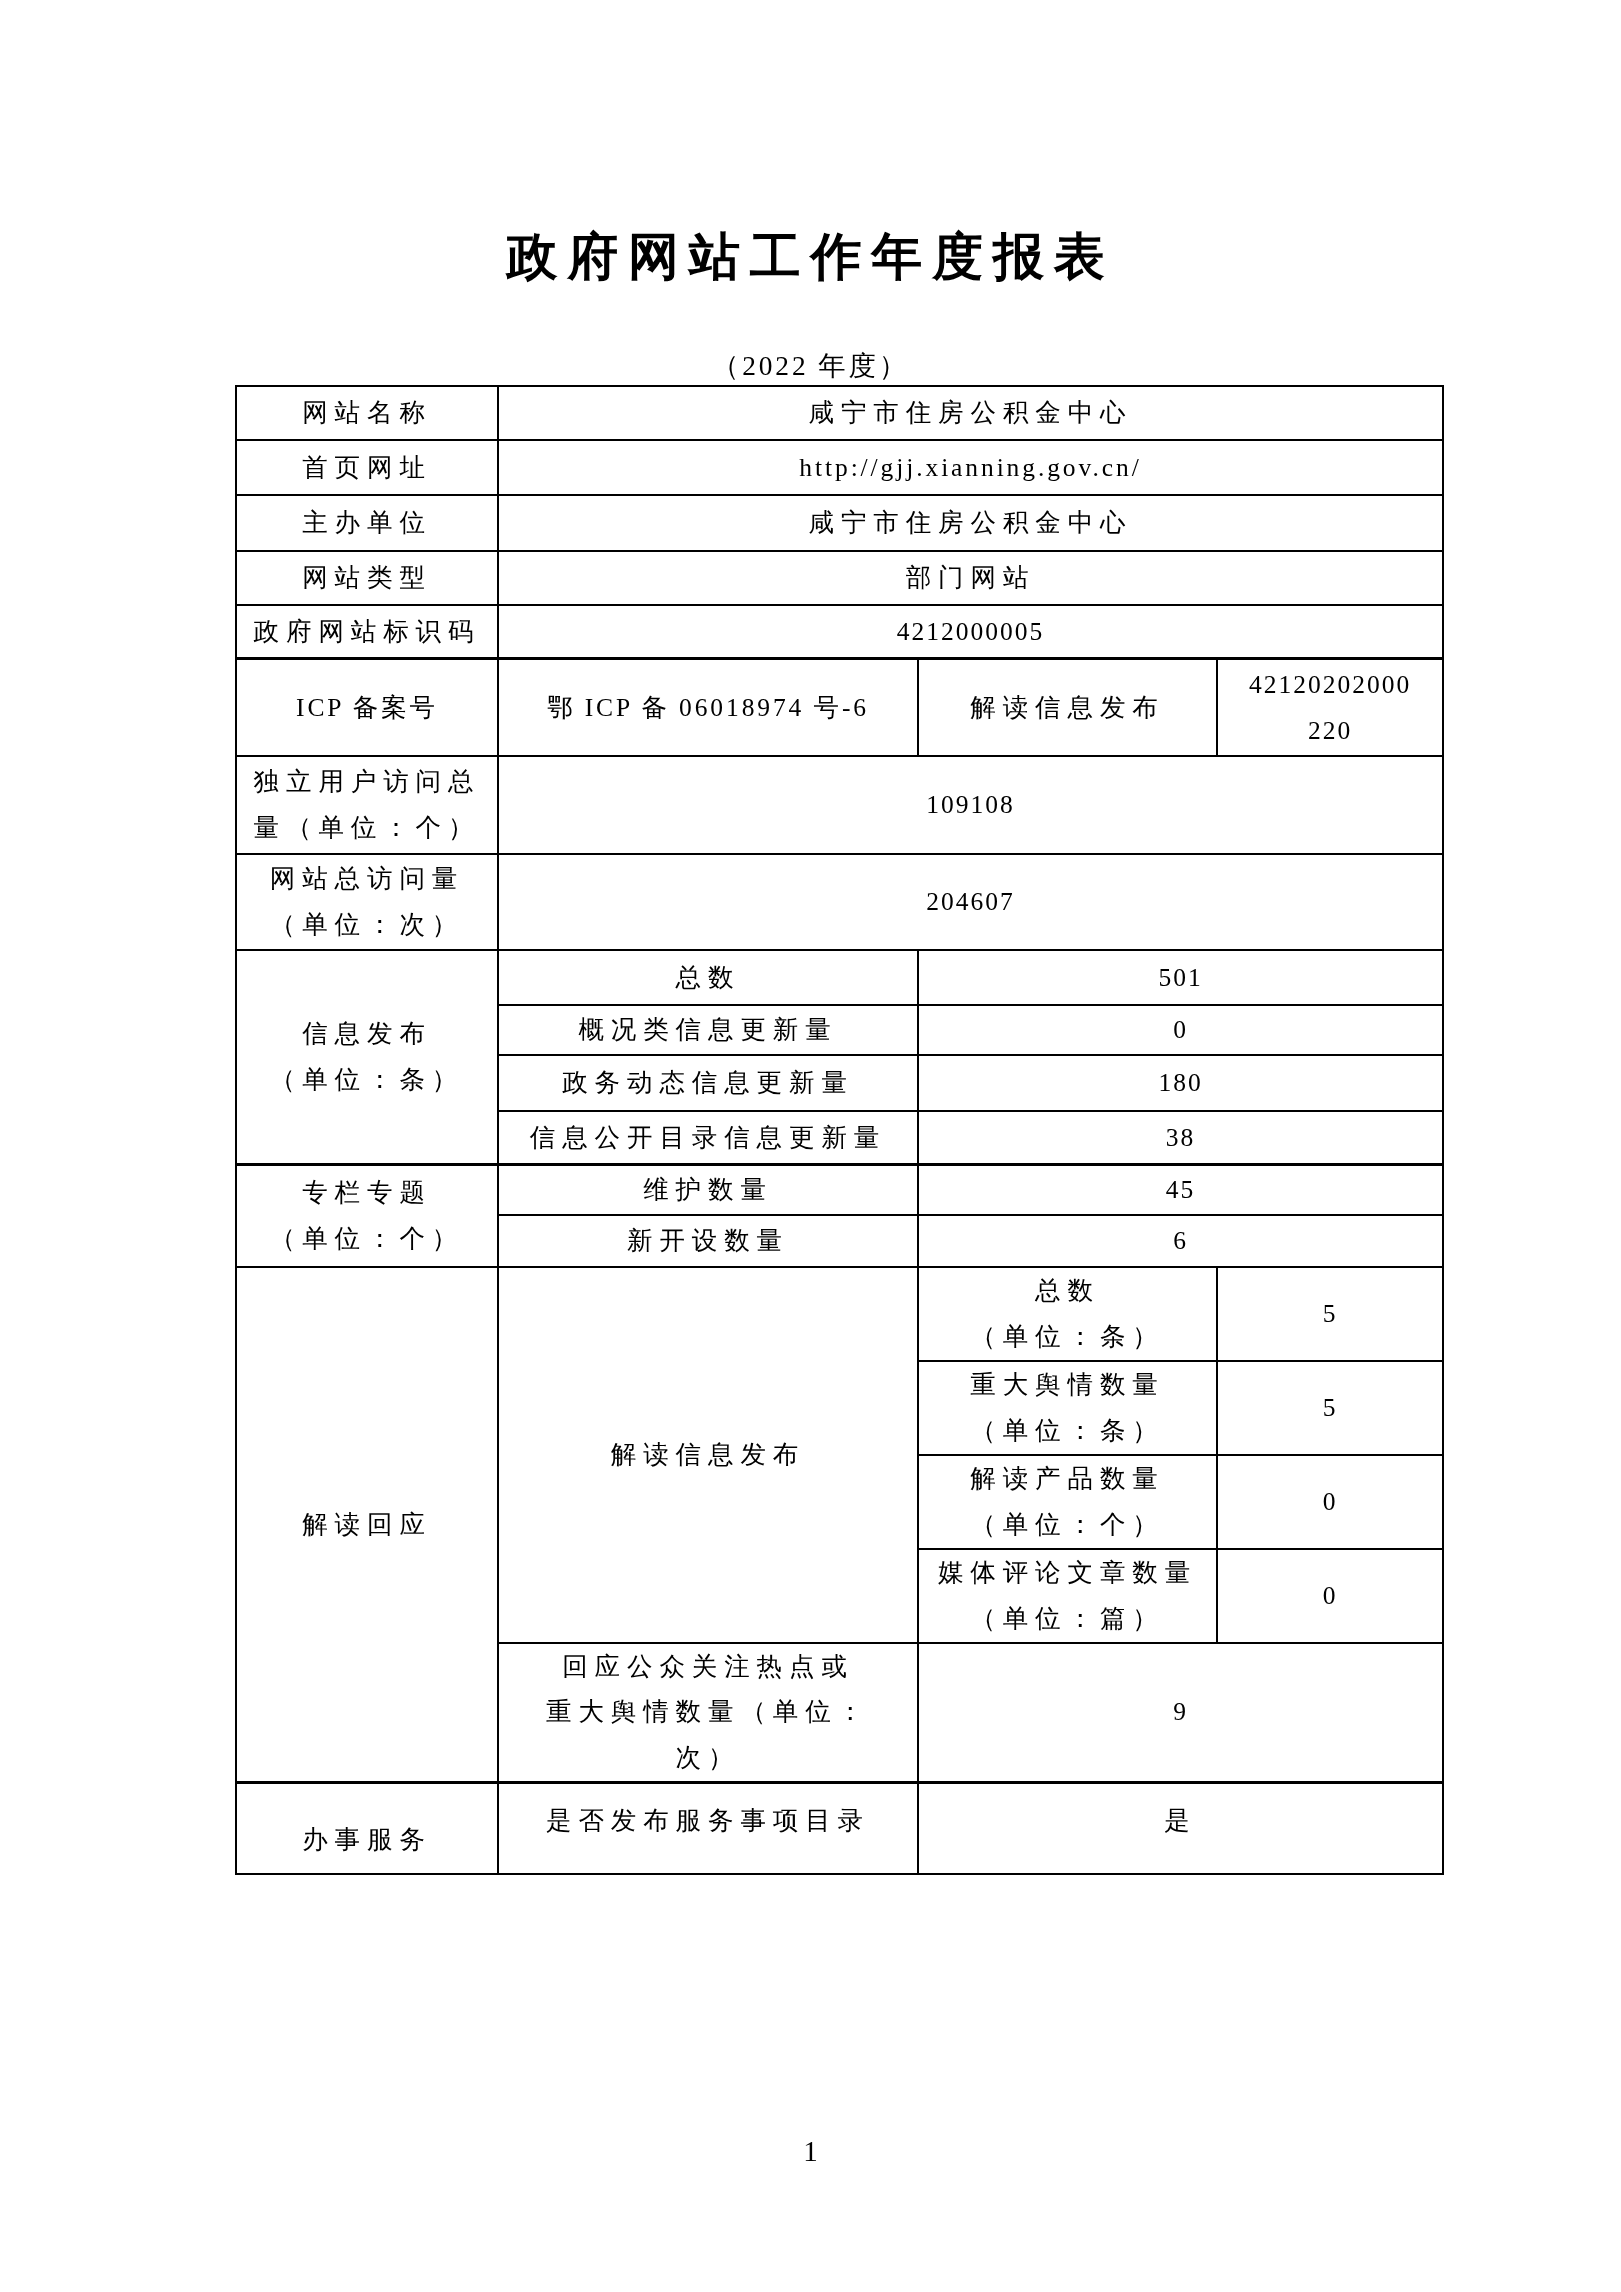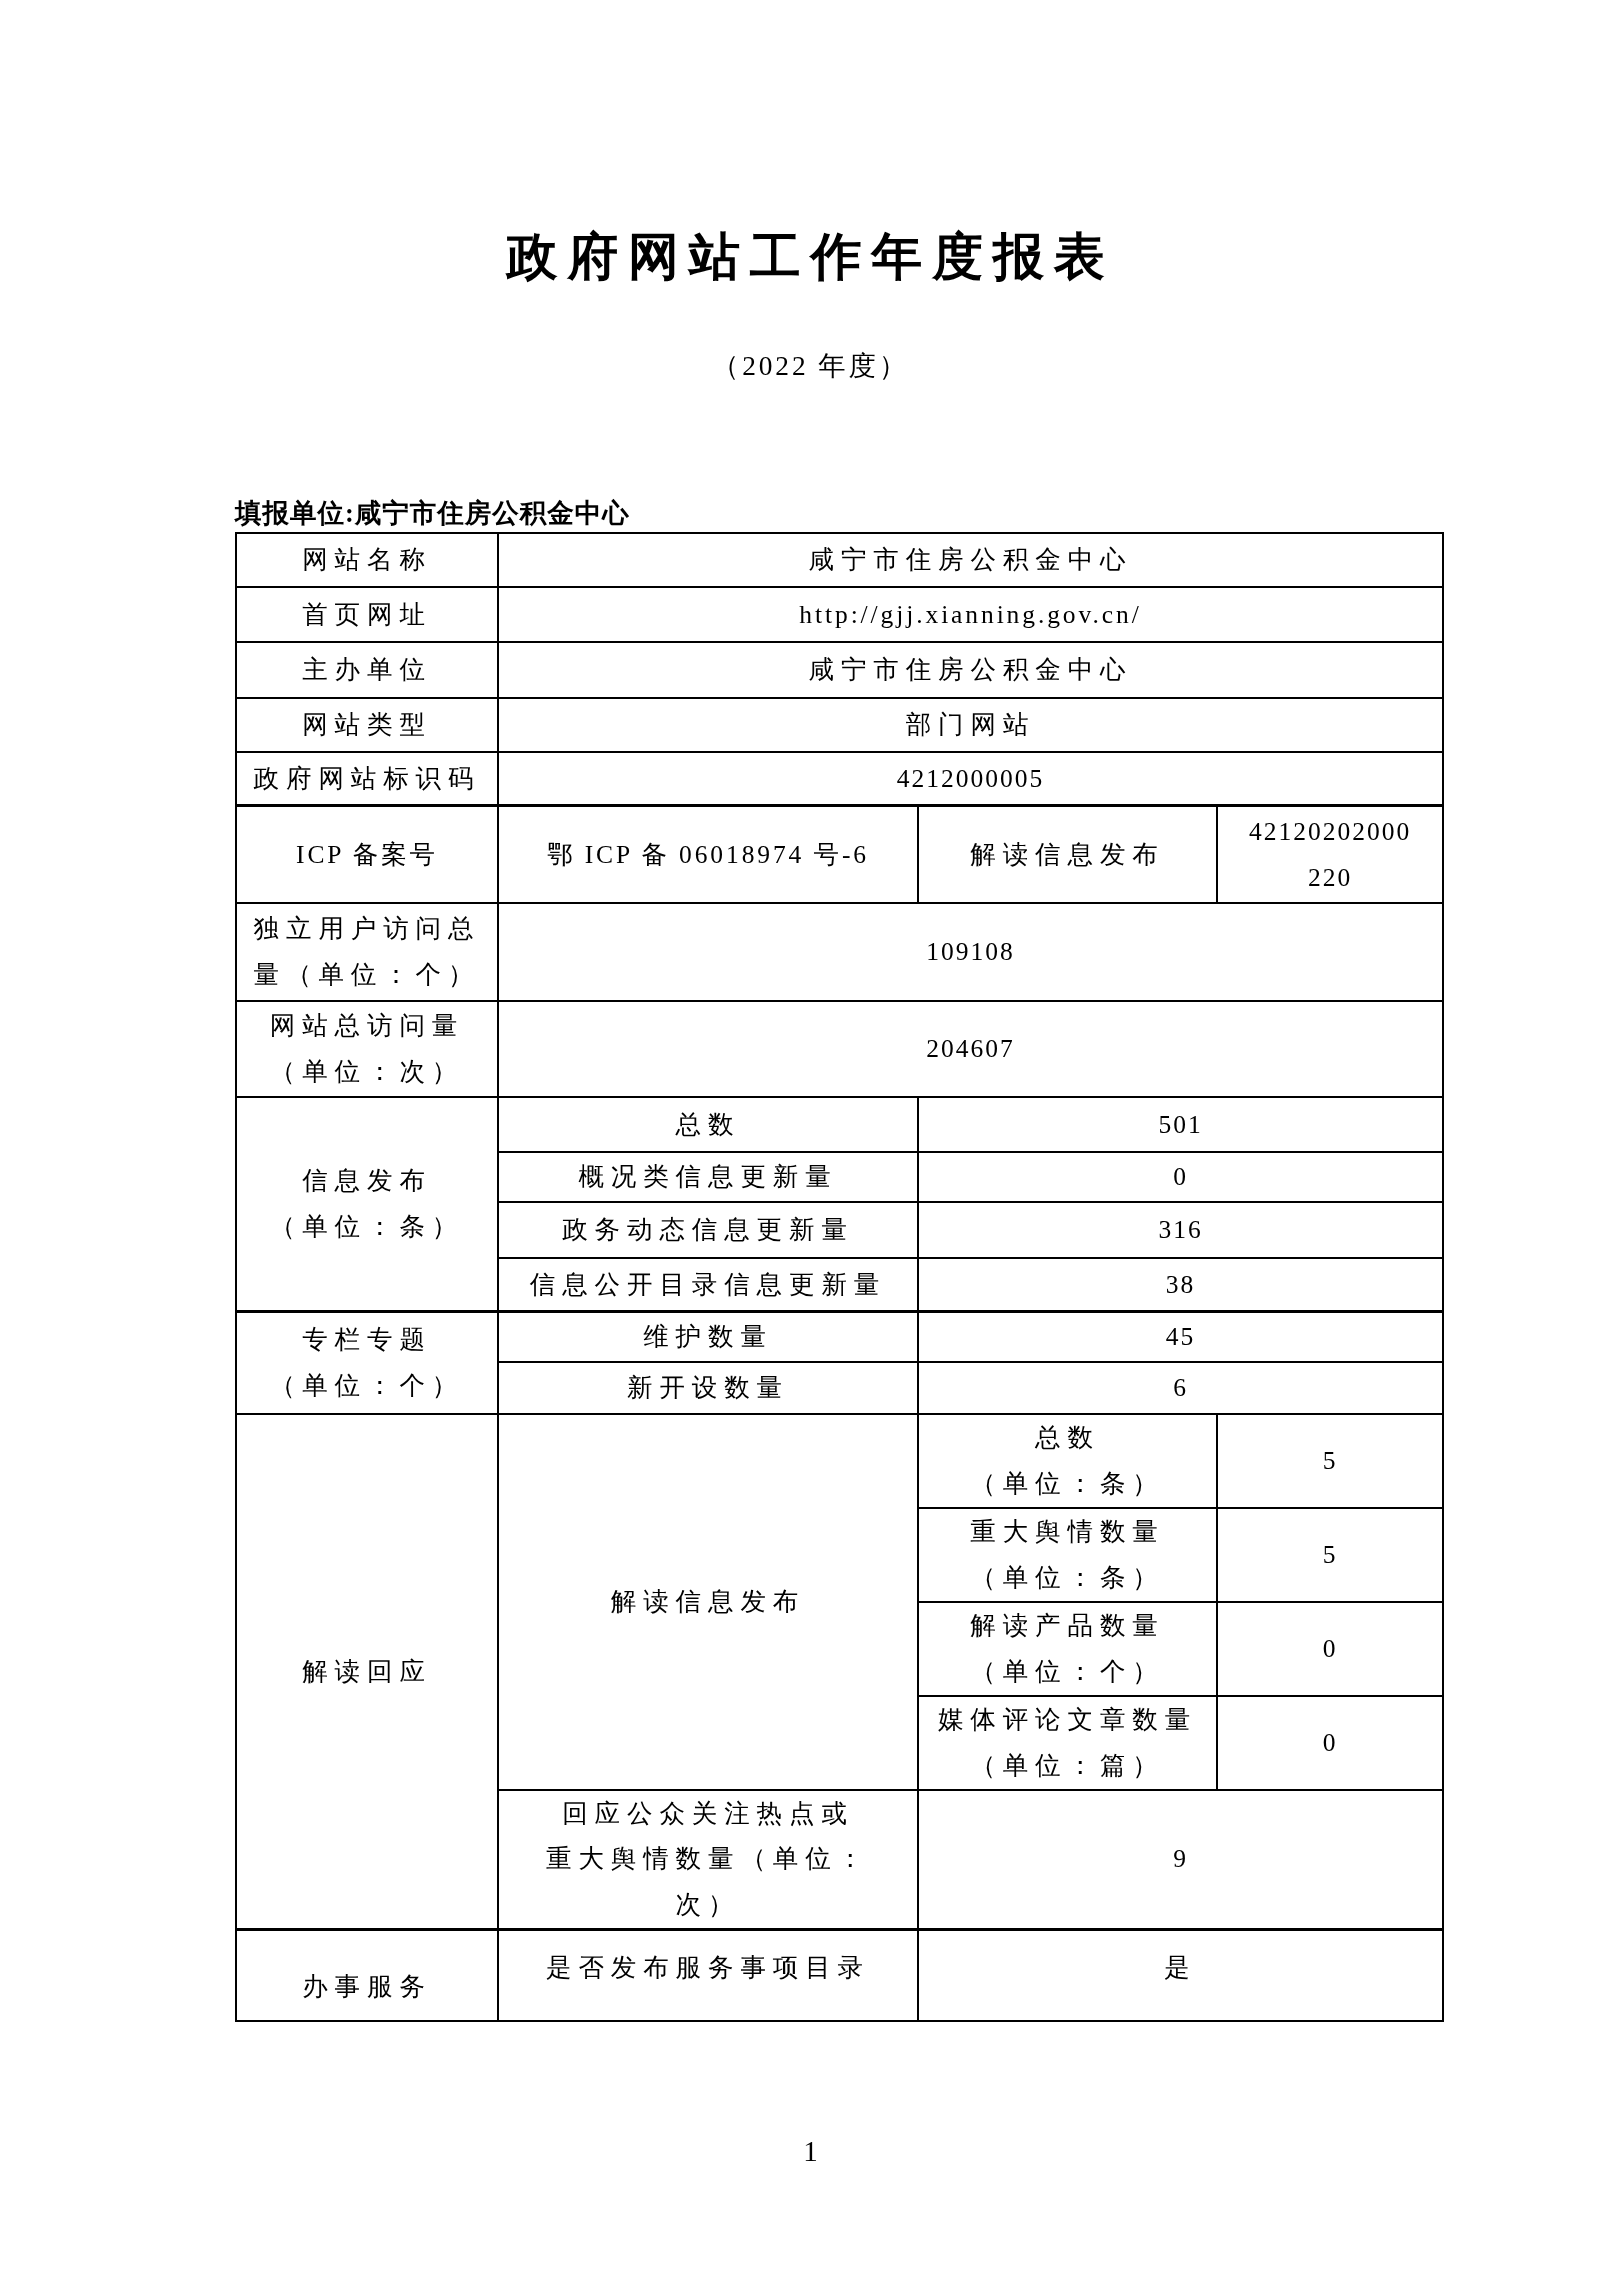--- a/index.html
+++ b/index.html
@@ -79,21 +79,20 @@
     font-size: 29px;
   }
 </style>
 </head>
 <body>
 
 <h1 class="title">政府网站工作年度报表</h1>
 <div class="subtitle">（2022 年度）</div>
 
 <div class="content">
-  <div class="unit-line">填报单位:咸宁市住房公积金中心</div>
 
   <table class="report">
     <colgroup>
       <col style="width:262px">
         <col style="width:420px">
         <col style="width:299px">
         <col style="width:226px">
     </colgroup>
 
     <tbody>
@@ -147,21 +146,21 @@
 （单位：条）</td>
       <td class="cn">总数</td>
       <td class="num" colspan="2">501</td>
     </tr>
     <tr class="r10">
       <td class="cn">概况类信息更新量</td>
       <td class="num" colspan="2">0</td>
     </tr>
     <tr class="r11">
       <td class="cn">政务动态信息更新量</td>
-      <td class="num" colspan="2">316</td>
+      <td class="num" colspan="2">180</td>
     </tr>
     <tr class="r12">
       <td class="cn">信息公开目录信息更新量</td>
       <td class="num" colspan="2">38</td>
     </tr>
 
     <tr class="r13 thick-top">
       <td class="cn" rowspan="2">专栏专题
 （单位：个）</td>
       <td class="cn">维护数量</td>

